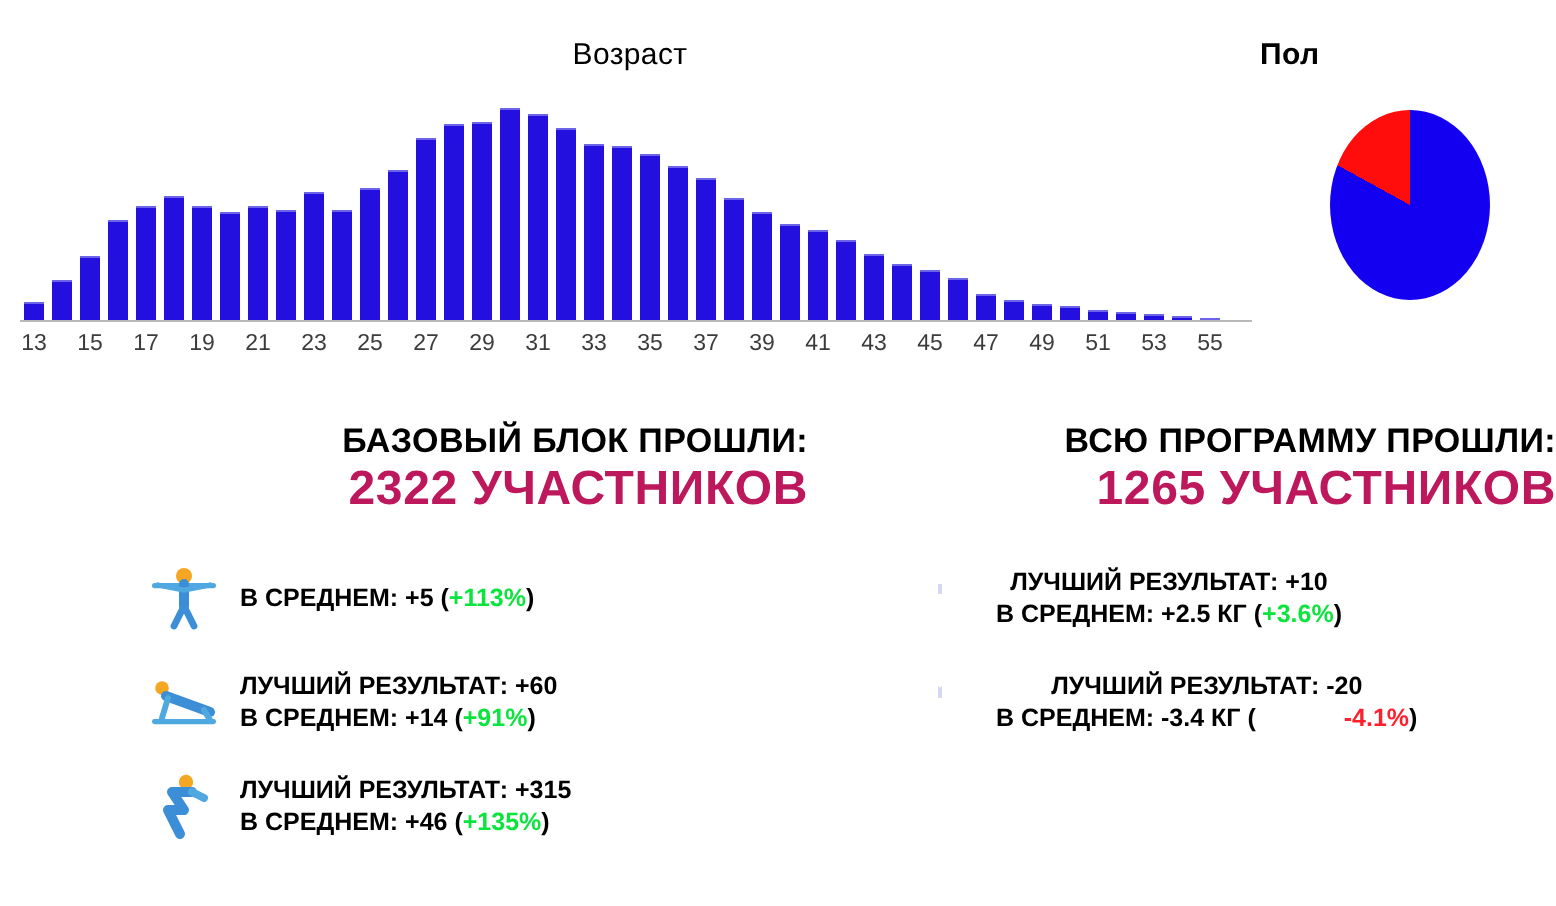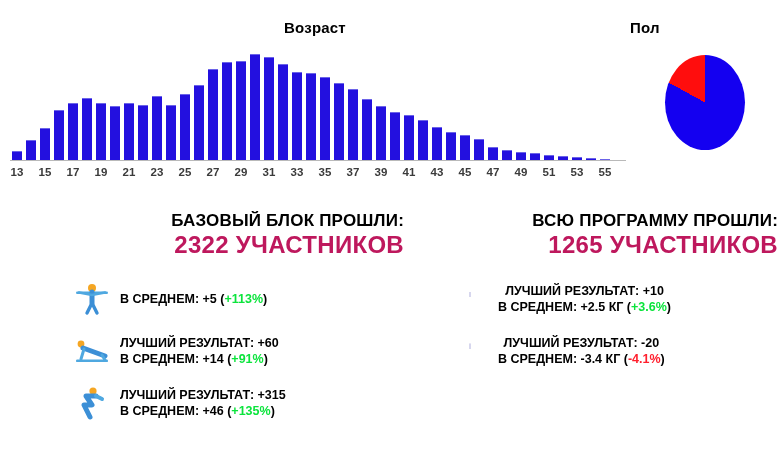--- a/index.html
+++ b/index.html
@@ -22,21 +22,21 @@
     left: 0; top: 0;
     width: 778px; height: 196px;
   }
 
   #age-chart-title {
     position: absolute;
     left: 0; top: 19px;
     width: 630px;
     text-align: center;
     font-size: 15px;
-    font-weight: bold;
+    font-weight: normal;
     letter-spacing: .2px;
   }
   #gender-chart-title {
     position: absolute;
     left: 630px; top: 19px;
     width: 148px;
     text-align: left;
     font-size: 15px;
     font-weight: bold;
     letter-spacing: .2px;
@@ -78,21 +78,21 @@
   #age-axis-labels {
     position: absolute;
     left: 10px; top: 163px;
     width: 616px; height: 18px;
     display: flex;
   }
   .tick-slot {
     flex: 1 1 0;
     text-align: center;
     font-size: 11.5px;
-    font-weight: bold;
+    font-weight: normal;
     color: #3b3b3b;
     line-height: 18px;
   }
   .tick-slot.blank { color: transparent; }
 
   
   #gender-pie {
     position: absolute;
     left: 665px; top: 55px;
     width: 80px; height: 95px;
@@ -144,21 +144,21 @@
     margin-right: 8px;
   }
   .metric-text { line-height: 1.28; }
   .metric-line {
     font-size: 12.5px;
     font-weight: bold;
     color: #000;
     white-space: nowrap;
   }
   .pct-pos { color: #0BE43C; }
-  .pct-neg { color: #FF1F2D; }
+  .pct-neg { color: #FF1F2D; padding-left: 44px; }
 
   
   .scale-icon {
     width: 32px; height: 32px;
     margin: 4px;
     border-radius: 6px;
     background: #1316E8;
     position: relative;
     box-shadow: 0 0 0 1px #d7d7ee;
   }

